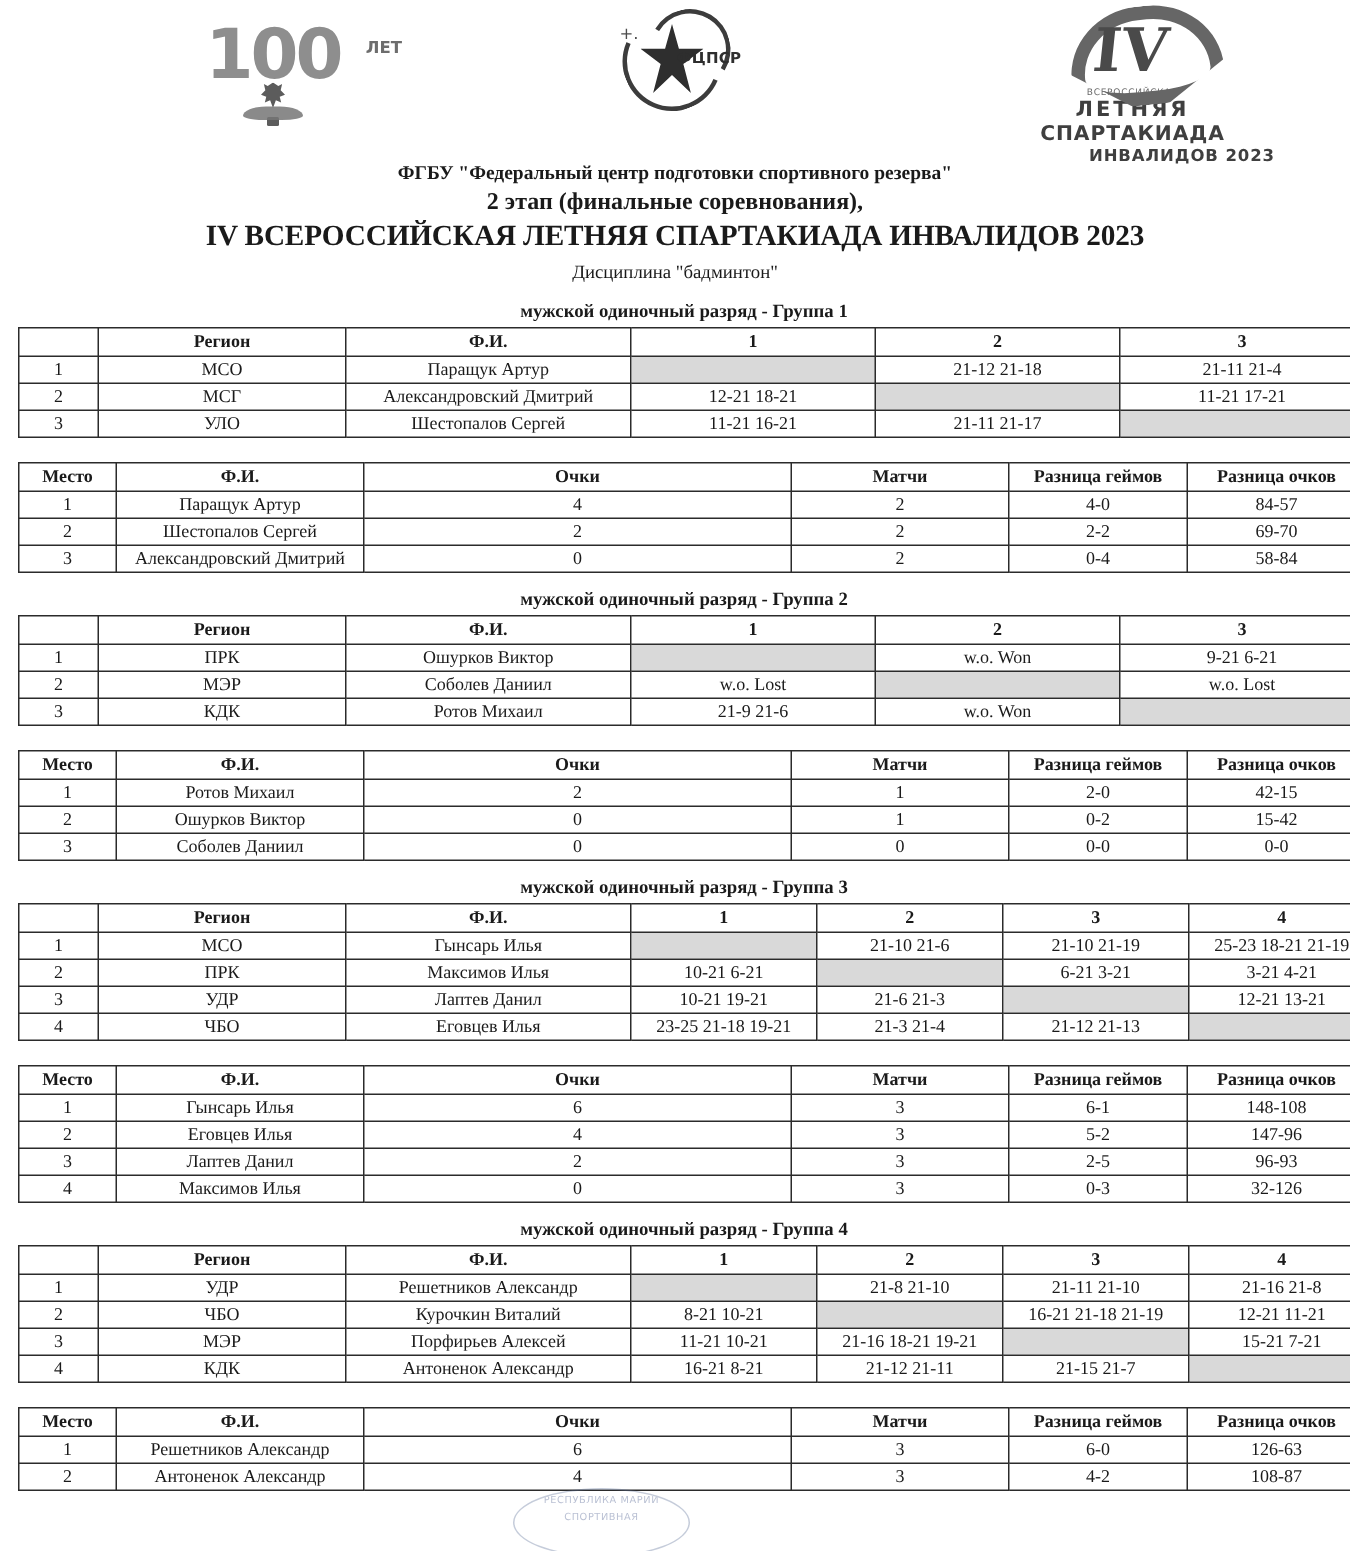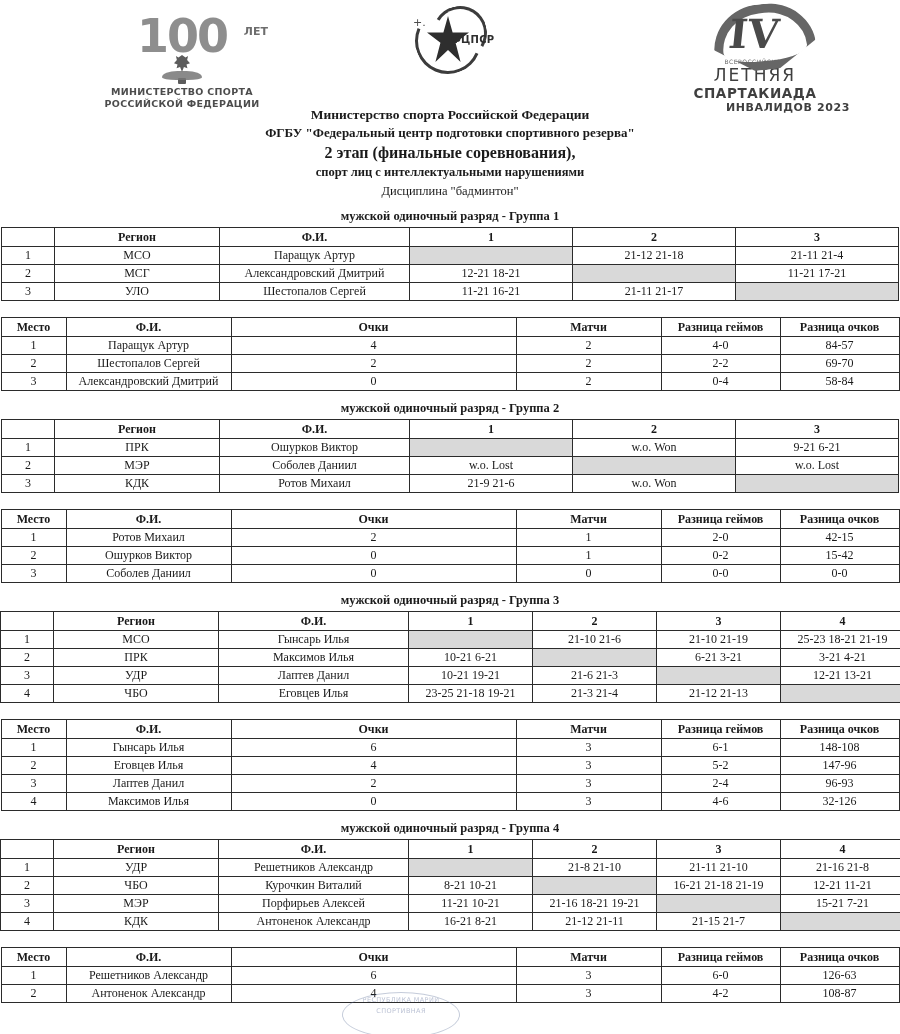--- a/index.html
+++ b/index.html
@@ -163,21 +163,21 @@
     color: #4a4a4a;
     transform: skewX(-6deg);
   }
   .spartak-caption {
     font-family: "DejaVu Sans", sans-serif;
     color: #3f3f3f;
     text-align: center;
     margin-top: -4px;
   }
   .spartak-small { font-size: 6px; letter-spacing: .5px; color: #6a6a6a; }
-  .spartak-l1 { font-size: 17px; font-weight: normal; letter-spacing: 2px; }
+  .spartak-l1 { font-size: 14px; font-weight: bold; letter-spacing: 2px; }
   .spartak-l2 { font-size: 13.5px; font-weight: bold; letter-spacing: .6px; }
   .spartak-l3 { font-size: 11px; font-weight: bold; letter-spacing: .6px; text-align: right; }
 
   
   .doc-header {
     text-align: center;
     line-height: 1.32;
     margin-top: 2px;
   }
   .h-org {
@@ -207,21 +207,21 @@
   .h-disc {
     font-size: 12.5px;
     margin-top: 2px;
   }
   .h-place {
     font-size: 12.5px;
     margin-top: 1px;
   }
 
   
-  .group-block { margin-top: 10px; }
+  .group-block { margin-top: 10px; padding-left: 12px; }
   .group-title {
     text-align: center;
     font-size: 12.5px;
     font-weight: bold;
     margin-bottom: 3px;
   }
 
   table.grid {
     border-collapse: collapse;
     width: 868px;
@@ -286,24 +286,20 @@
 <div class="logo-bar">
 
   <div class="logo logo-minsport">
     <div class="logo-100">
       <span>100</span>
       <span class="let">ЛЕТ</span>
     </div>
     <div class="emblem">
       <div class="emblem-base"></div>
     </div>
-    <div class="logo-caption">
-      <div>МИНИСТЕРСТВО СПОРТА</div>
-      <div>РОССИЙСКОЙ ФЕДЕРАЦИИ</div>
-    </div>
   </div>
 
   <div class="logo logo-fcpsr">
     <div class="fcpsr-mark">
       <div class="fcpsr-sparks">+.</div>
       <div class="fcpsr-ring"></div>
       <div class="fcpsr-ring2"></div>
       <div class="fcpsr-star"></div>
       <div class="fcpsr-text">ФЦПСР</div>
     </div>
@@ -317,24 +313,23 @@
     <div class="spartak-caption">
       <div class="spartak-small">ВСЕРОССИЙСКАЯ</div>
       <div class="spartak-l1">ЛЕТНЯЯ</div>
       <div class="spartak-l2">СПАРТАКИАДА</div>
       <div class="spartak-l3">ИНВАЛИДОВ 2023</div>
     </div>
   </div>
 </div>
 
 <div class="doc-header">
-  <div class="h-org">Министерство спорта Российской Федерации</div>
   <div class="h-org2">ФГБУ "Федеральный центр подготовки спортивного резерва"</div>
   <div class="h-stage">2 этап (финальные соревнования),</div>
-  <div class="h-sub">спорт лиц с интеллектуальными нарушениями</div>
+  <div class="h-title">IV ВСЕРОССИЙСКАЯ ЛЕТНЯЯ СПАРТАКИАДА ИНВАЛИДОВ 2023</div>
   <div class="h-disc">Дисциплина "бадминтон"</div>
 </div>
 
 <div id="groups-root">
     <div class="group-block">
       <div class="group-title">мужской одиночный разряд - Группа 1</div>
       <table class="grid">
         <thead>
           <tr>
             <th class="c-num"></th>
@@ -572,29 +567,29 @@
             <td class="s-pts">4</td>
             <td class="s-mat">3</td>
             <td class="s-games">5-2</td>
             <td class="s-pdiff">147-96</td>
           </tr>
           <tr>
             <td class="s-place">3</td>
             <td class="s-fio">Лаптев Данил</td>
             <td class="s-pts">2</td>
             <td class="s-mat">3</td>
-            <td class="s-games">2-4</td>
+            <td class="s-games">2-5</td>
             <td class="s-pdiff">96-93</td>
           </tr>
           <tr>
             <td class="s-place">4</td>
             <td class="s-fio">Максимов Илья</td>
             <td class="s-pts">0</td>
             <td class="s-mat">3</td>
-            <td class="s-games">4-6</td>
+            <td class="s-games">0-3</td>
             <td class="s-pdiff">32-126</td>
           </tr>
         </tbody>
       </table>
     </div>
     <div class="group-block">
       <div class="group-title">мужской одиночный разряд - Группа 4</div>
       <table class="grid">
         <thead>
           <tr>

